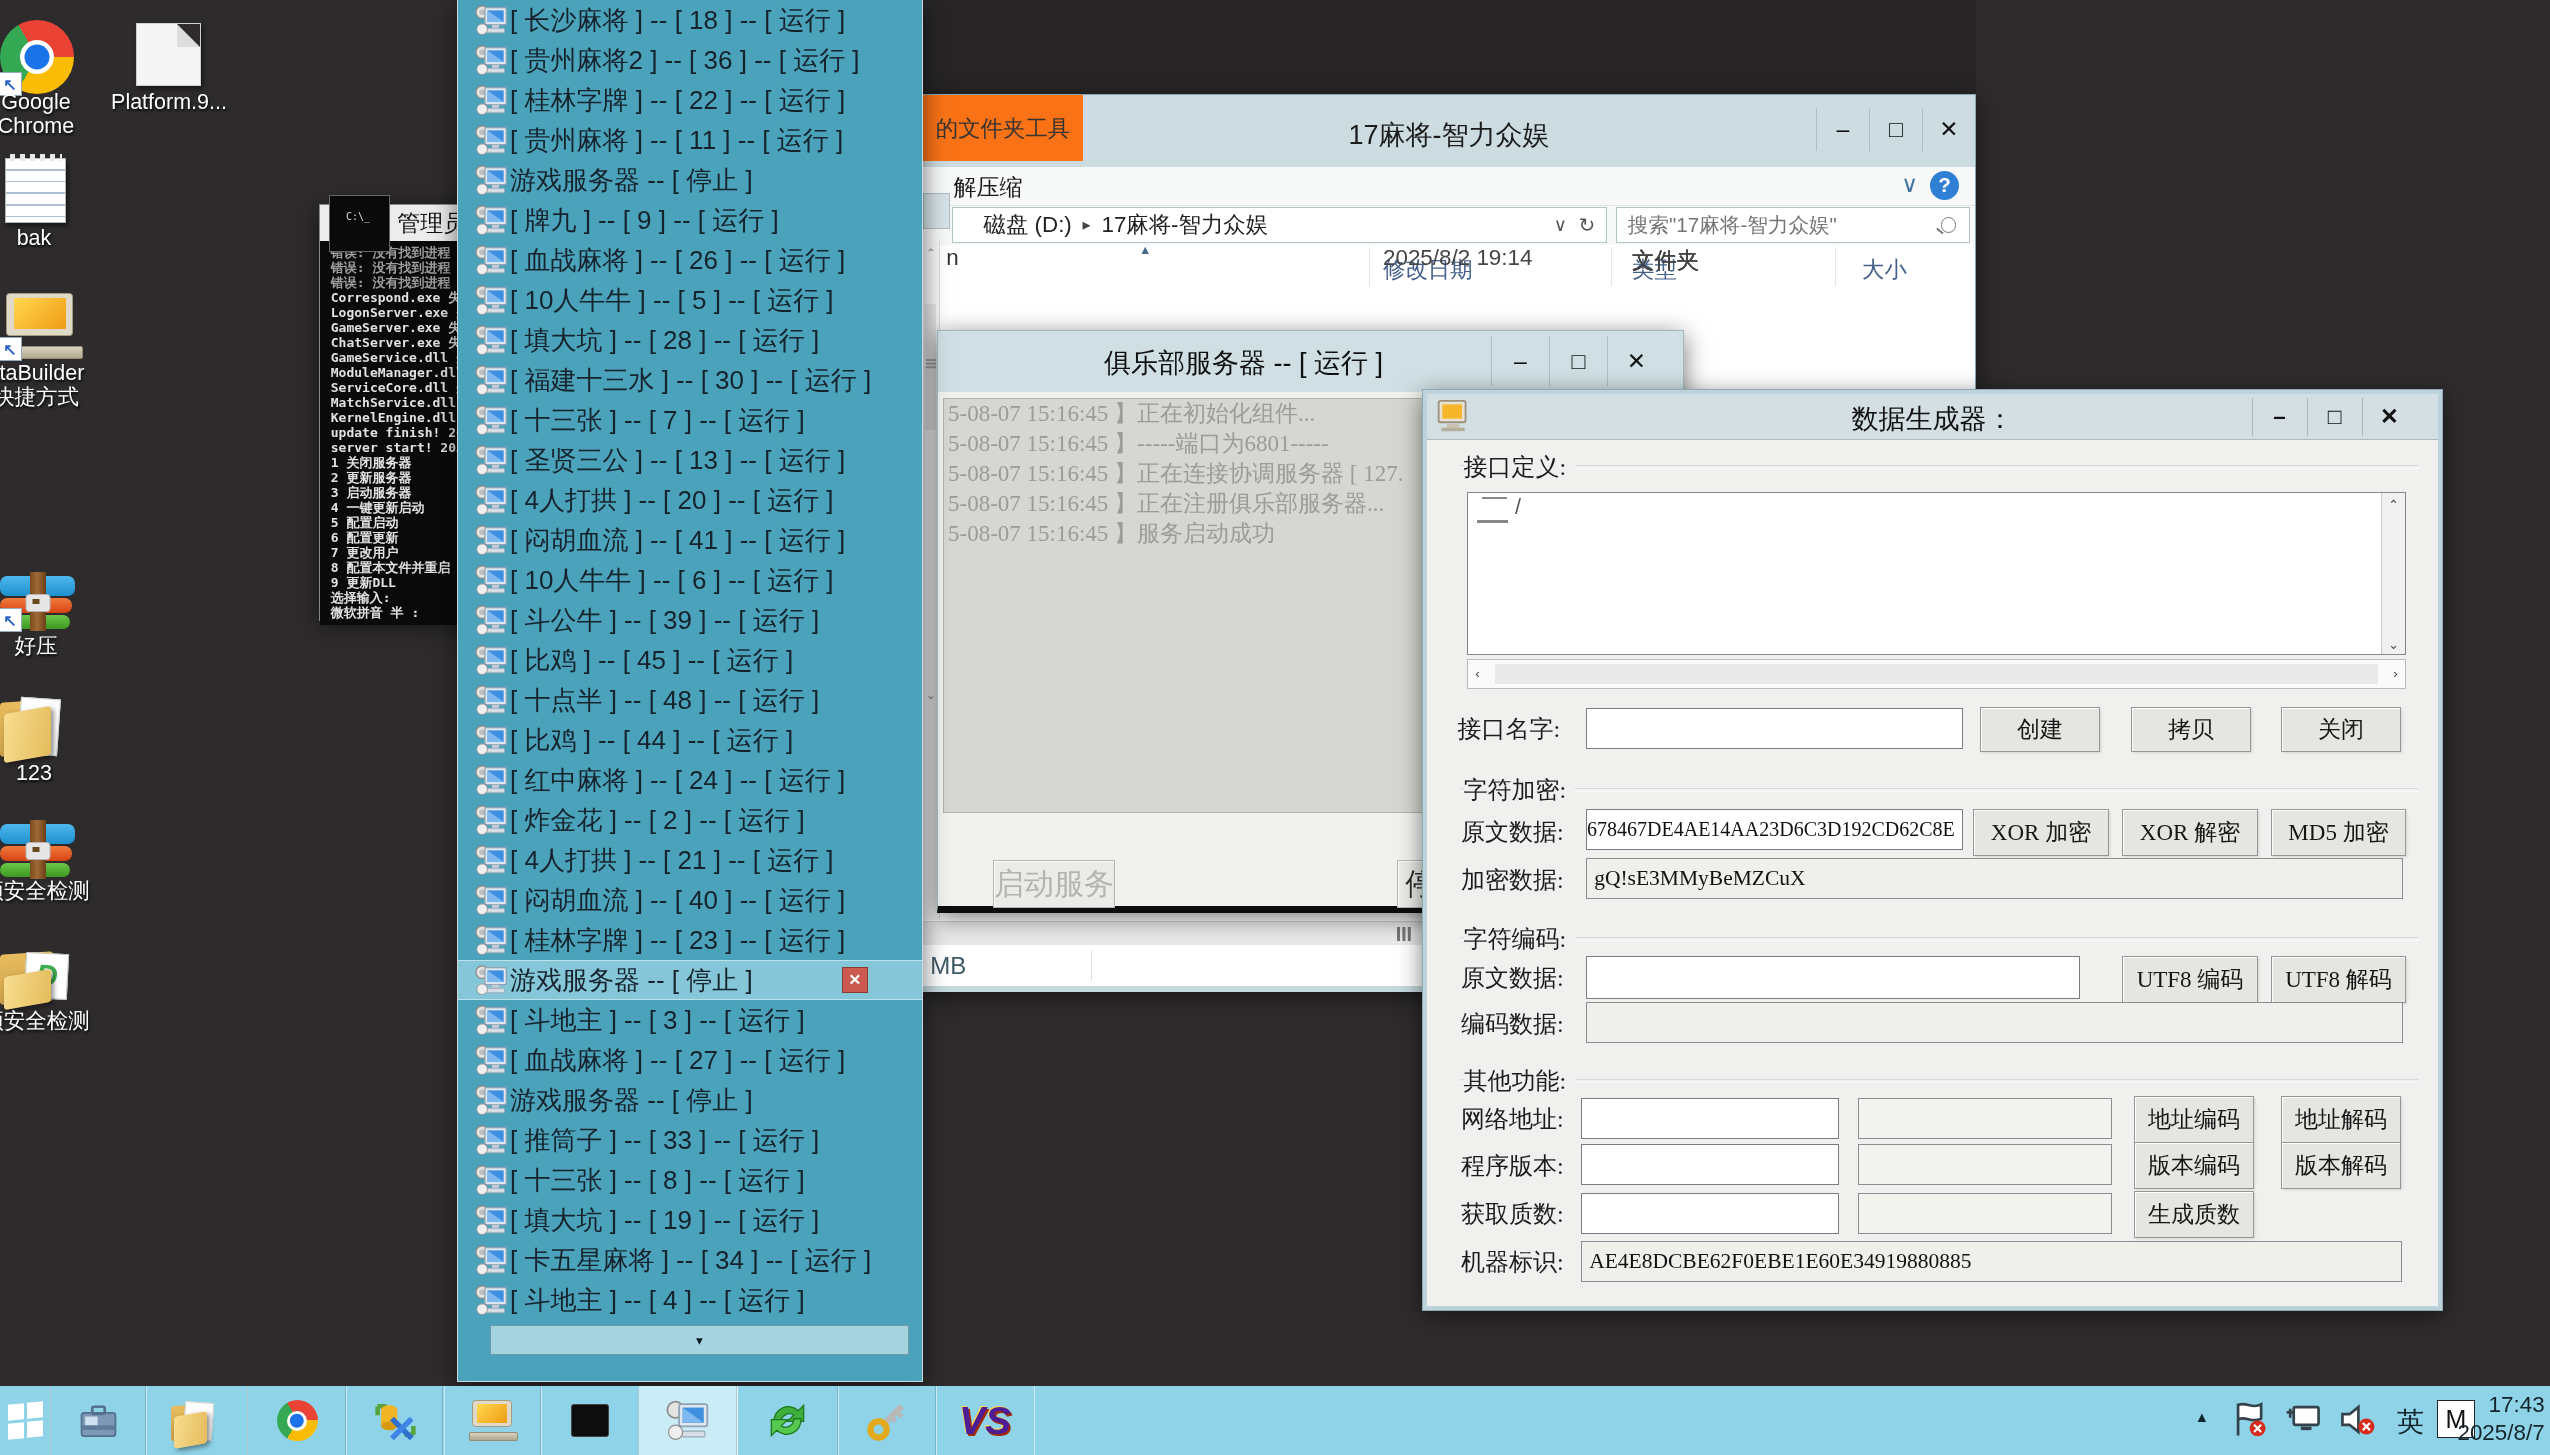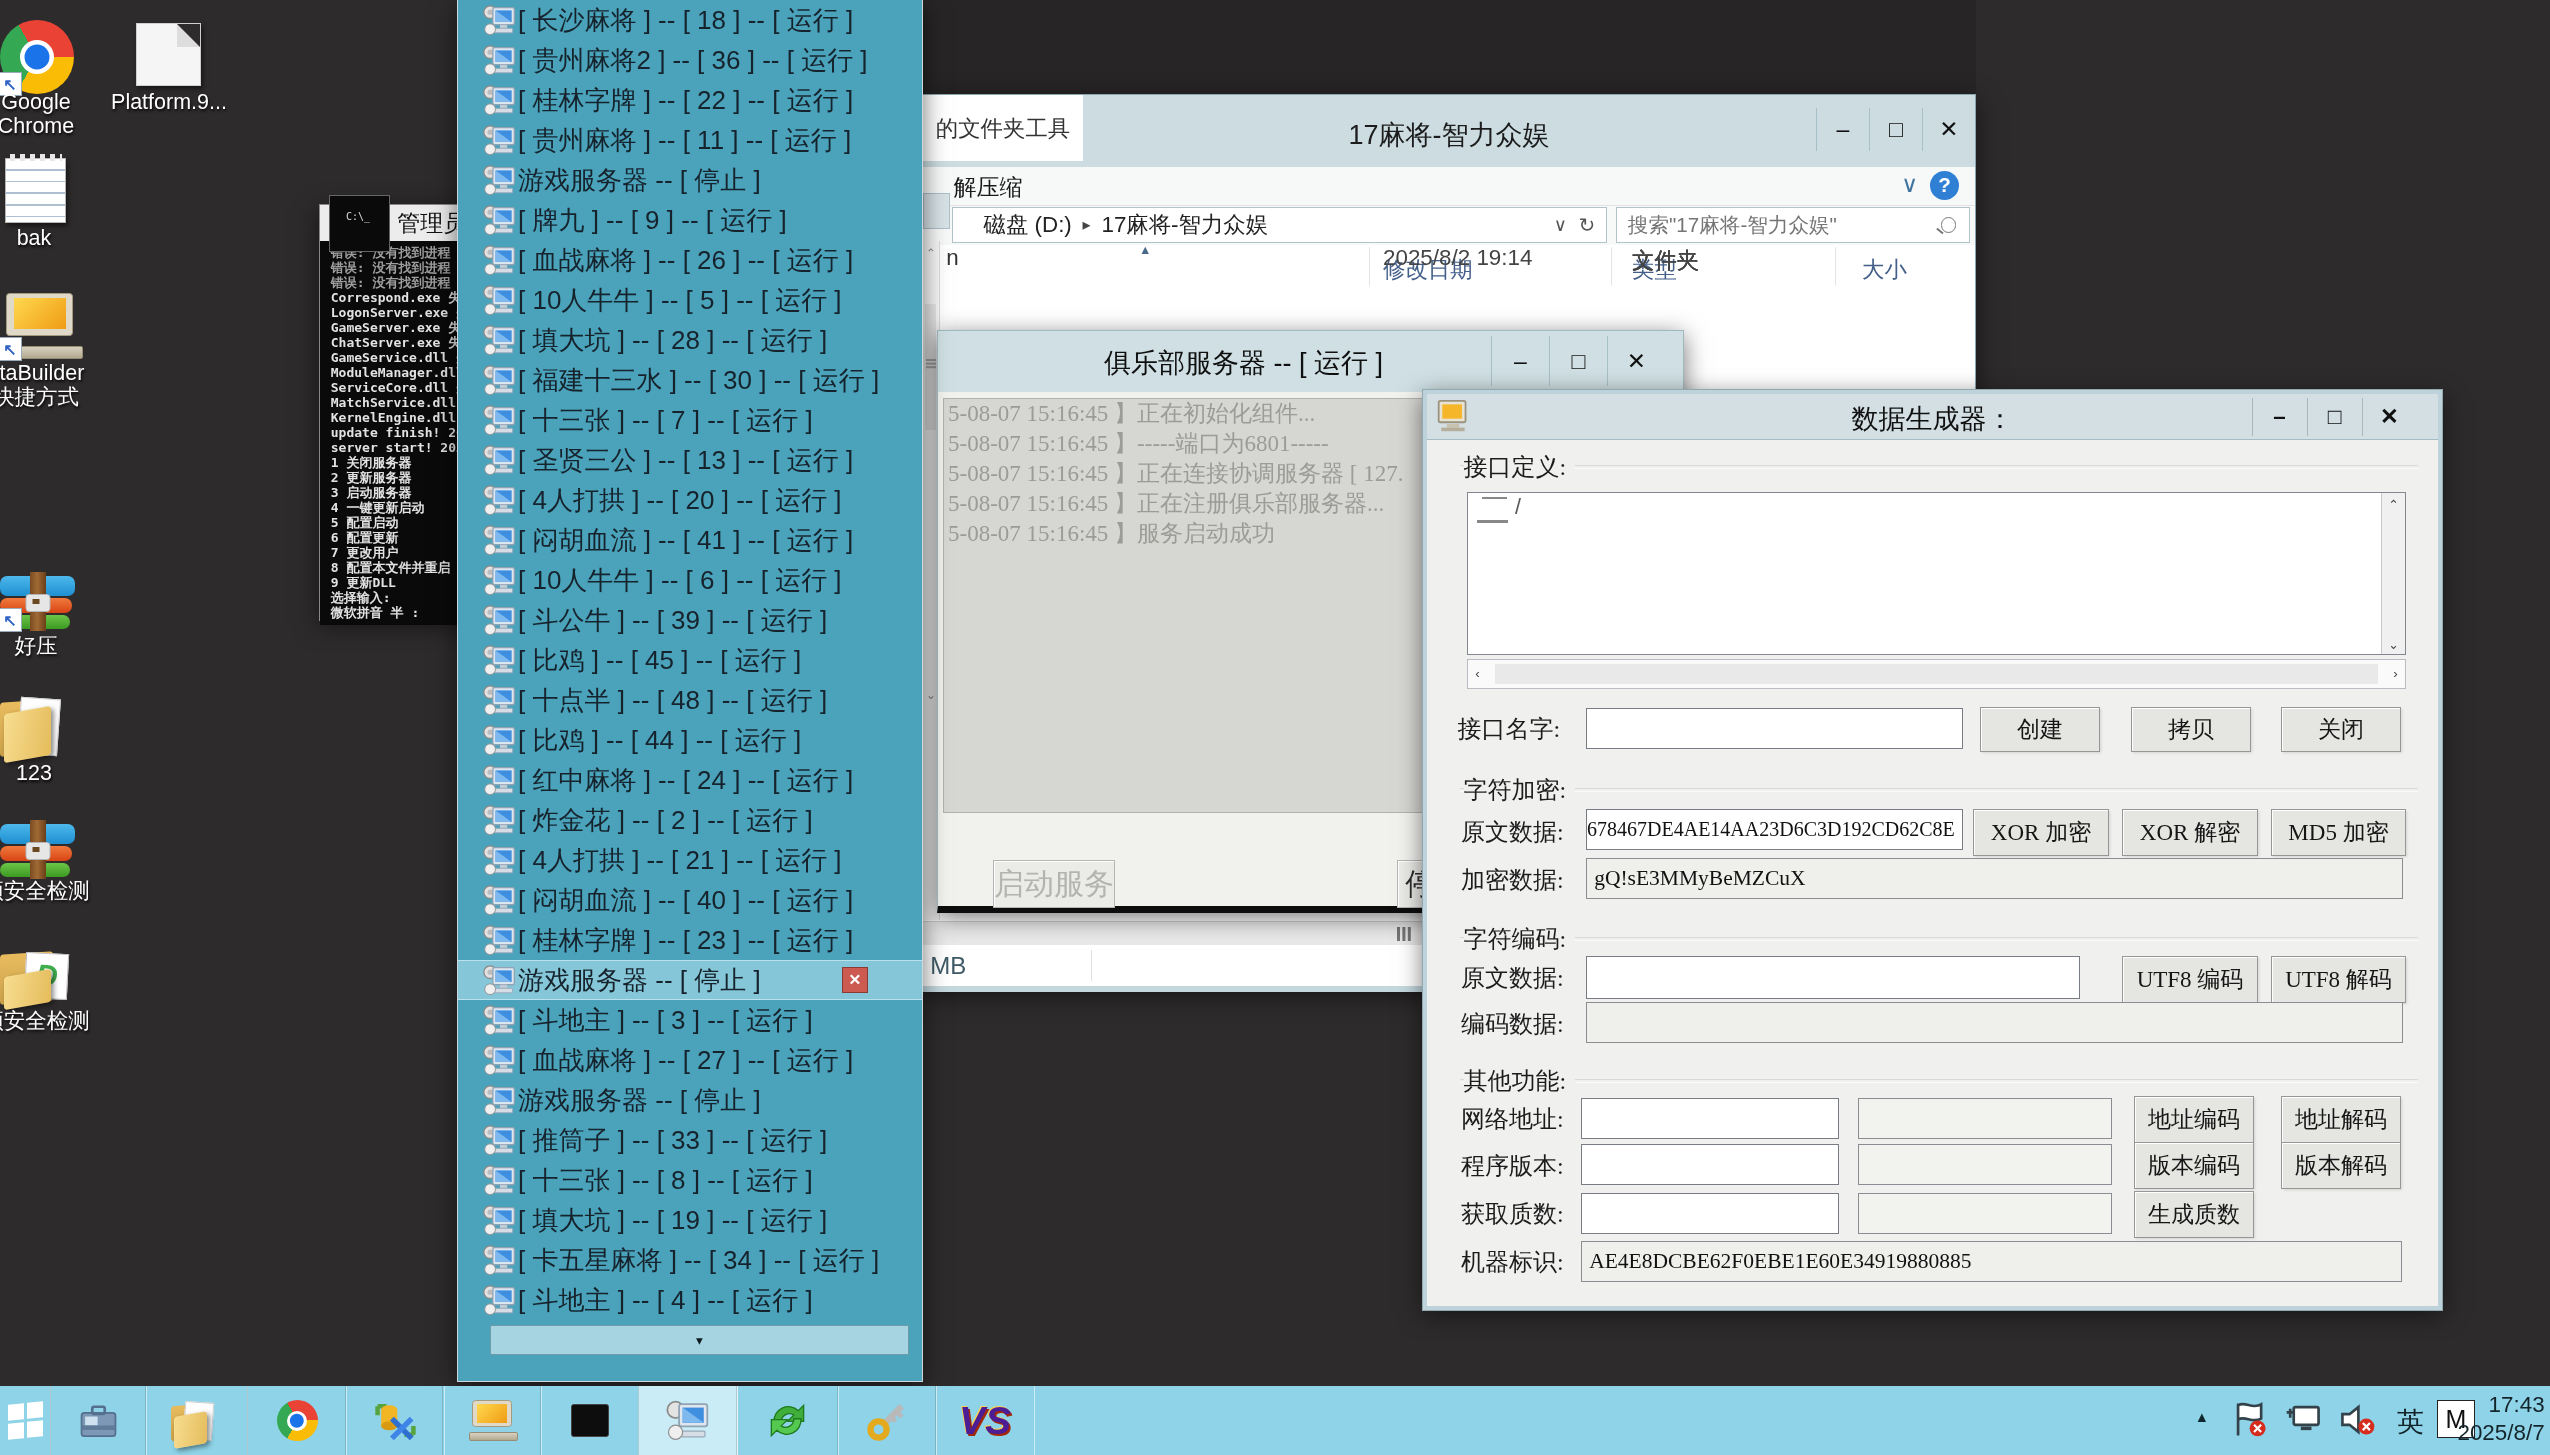--- a/index.html
+++ b/index.html
@@ -41,33 +41,33 @@
   .wcb{display:flex;align-items:center;justify-content:center;color:#111;cursor:default}
   
   .console-win{left:319px;top:204px;width:424px;height:415px;border:0.9px solid #888}
   .cw-title{height:36px;background:#ececec;display:flex;align-items:center;padding-left:9px;font-size:23px;color:#111;gap:7.2px}
   .cmd-mini{width:27px;height:23px;background:#0a0a0a;border:0.9px solid #666;color:#ddd;font-size:10px;line-height:10px;padding:16px;font-family:"DejaVu Sans Mono",monospace}
   .cw-body{height:380px;background:#0a0a0a;overflow:hidden;padding:3.6px 0 0 10.8px}
   .cline{font-family:"DejaVu Sans Mono",monospace;font-size:13px;line-height:15px;color:#e2e2e2;white-space:nowrap;font-weight:bold}
   .cline.dim{color:#9e9e9e}
   
   .srv-win{left:457px;top:0;width:466px;height:1382px;background:#4aa3bb;border:1.8px solid #cdd9dc;border-top:none;box-sizing:border-box}
-  .srv-item{height:40px;display:flex;align-items:center;padding-left:24px;position:relative}
+  .srv-item{height:40px;display:flex;align-items:center;padding-left:16px;position:relative}
   .srv-item.hl{background:#85c7d8;box-shadow:inset 0 0.9px 0 #b9e2ec,inset 0 -0.9px 0 #b9e2ec}
   .srv-ico{width:36px;height:30.5px;flex:none}
   .srv-txt{font-size:26px;color:#16232c;white-space:nowrap;letter-spacing:0}
   .close-x{display:none;position:absolute;right:54px;top:7.2px;width:24px;height:24px;background:#cd5a50;border:0.9px solid #8a3a34;
            color:#fff;font-size:15.3px;font-weight:bold;align-items:center;justify-content:center}
   .srv-item.hl .close-x{display:flex}
   .srv-more{position:absolute;left:32px;top:1325px;width:417px;height:28px;background:#a6d4e0;border:0.9px solid #6f9aa8;
             display:flex;align-items:center;justify-content:center;font-size:13.5px;color:#0d1a20}
   
   .exp-win{left:922px;top:94px;width:1054px;height:897px;background:#fff;border:0.9px solid #8aa6b0;box-sizing:border-box}
   .exp-title{height:72px;background:#ccdce1}
-  .exp-tab{position:absolute;left:0;top:0;width:160px;height:66px;background:#ffffff;color:#333;font-size:22.4px;display:flex;align-items:center;justify-content:center}
+  .exp-tab{position:absolute;left:0;top:0;width:160px;height:66px;background:#f97316;color:#333;font-size:22.4px;display:flex;align-items:center;justify-content:center}
   .exp-title .caption{position:absolute;left:0;right:0;text-align:center;top:21.5px;font-size:27px;color:#1c1c1c}
   .exp-title .wcb{width:52px;height:43px;margin-top:12.6px;border-left:0.9px solid #a9bfc7;font-size:23px}
   .exp-ribbon{height:38px;background:#f7f8f8;border-bottom:0.9px solid #e3e3e3;position:relative}
   .exp-ribbon .rtab{position:absolute;left:30.5px;top:4.5px;font-size:23px;color:#1a1a1a}
   .exp-ribbon .chev{position:absolute;right:57px;top:3.6px;font-size:23px;color:#41759e}
   .helpdot{position:absolute;right:16px;top:3.6px;width:29px;height:29px;border-radius:50%;background:#2f7fd4;color:#fff;font-size:20.6px;font-weight:bold;display:flex;align-items:center;justify-content:center}
   .exp-addr-row{height:39px;background:#f7f8f8;position:relative}
   .addr-box{position:absolute;left:29px;top:0.9px;width:655px;height:36px;background:#fff;border:0.9px solid #b2c4ca;display:flex;align-items:center;font-size:22.4px;color:#222;padding-left:30.5px;box-sizing:border-box}
   .addr-box .sep{margin:0 10.8px;font-size:16px;color:#444}
   .addr-box .acv{position:absolute;right:39px;font-size:18px;color:#555}

